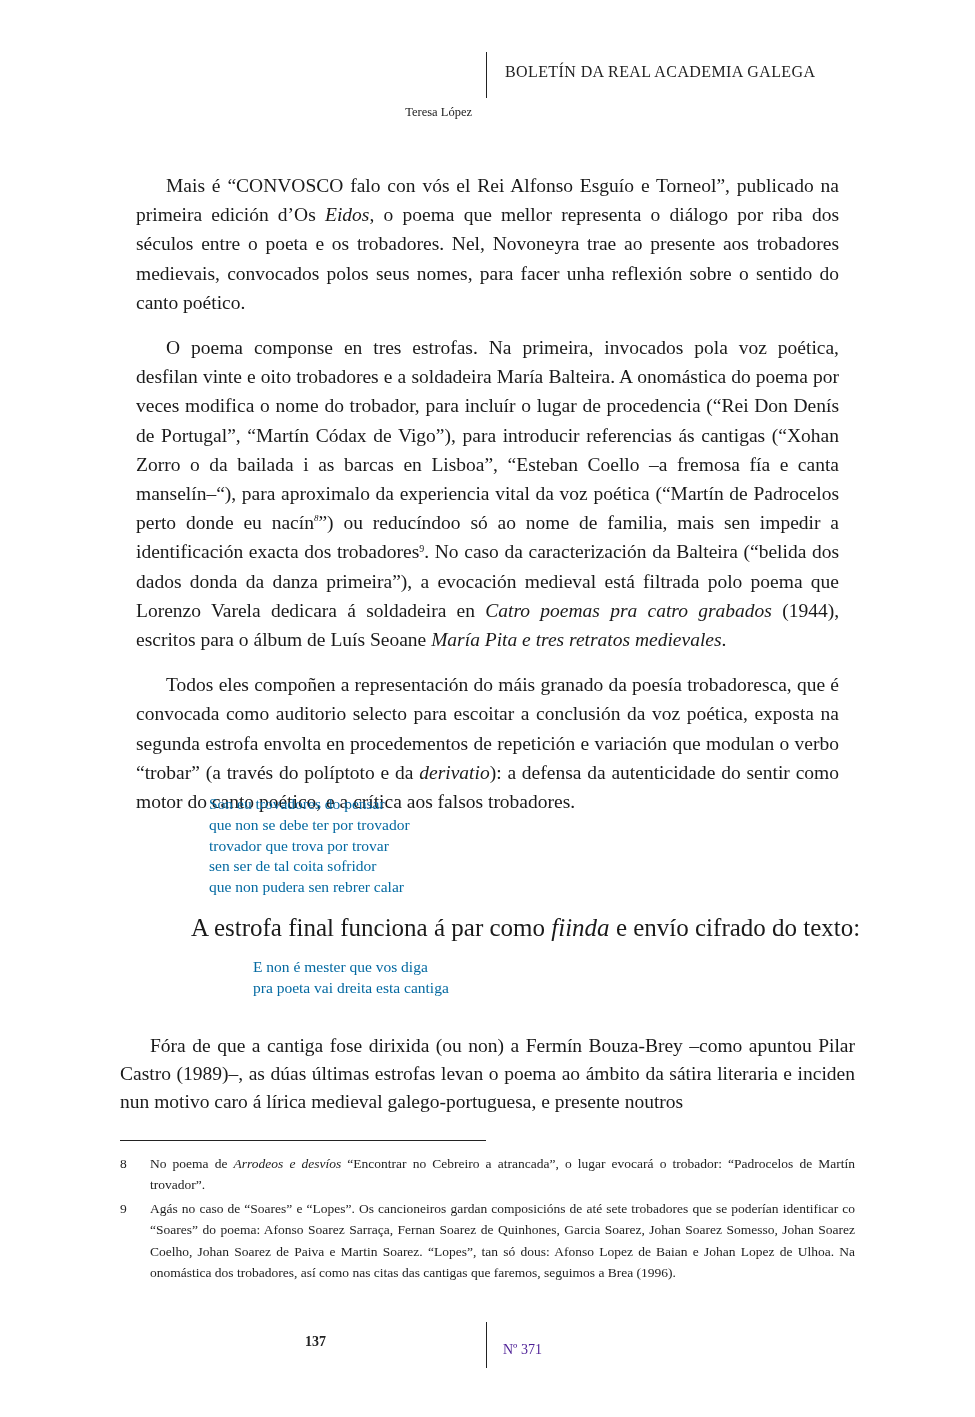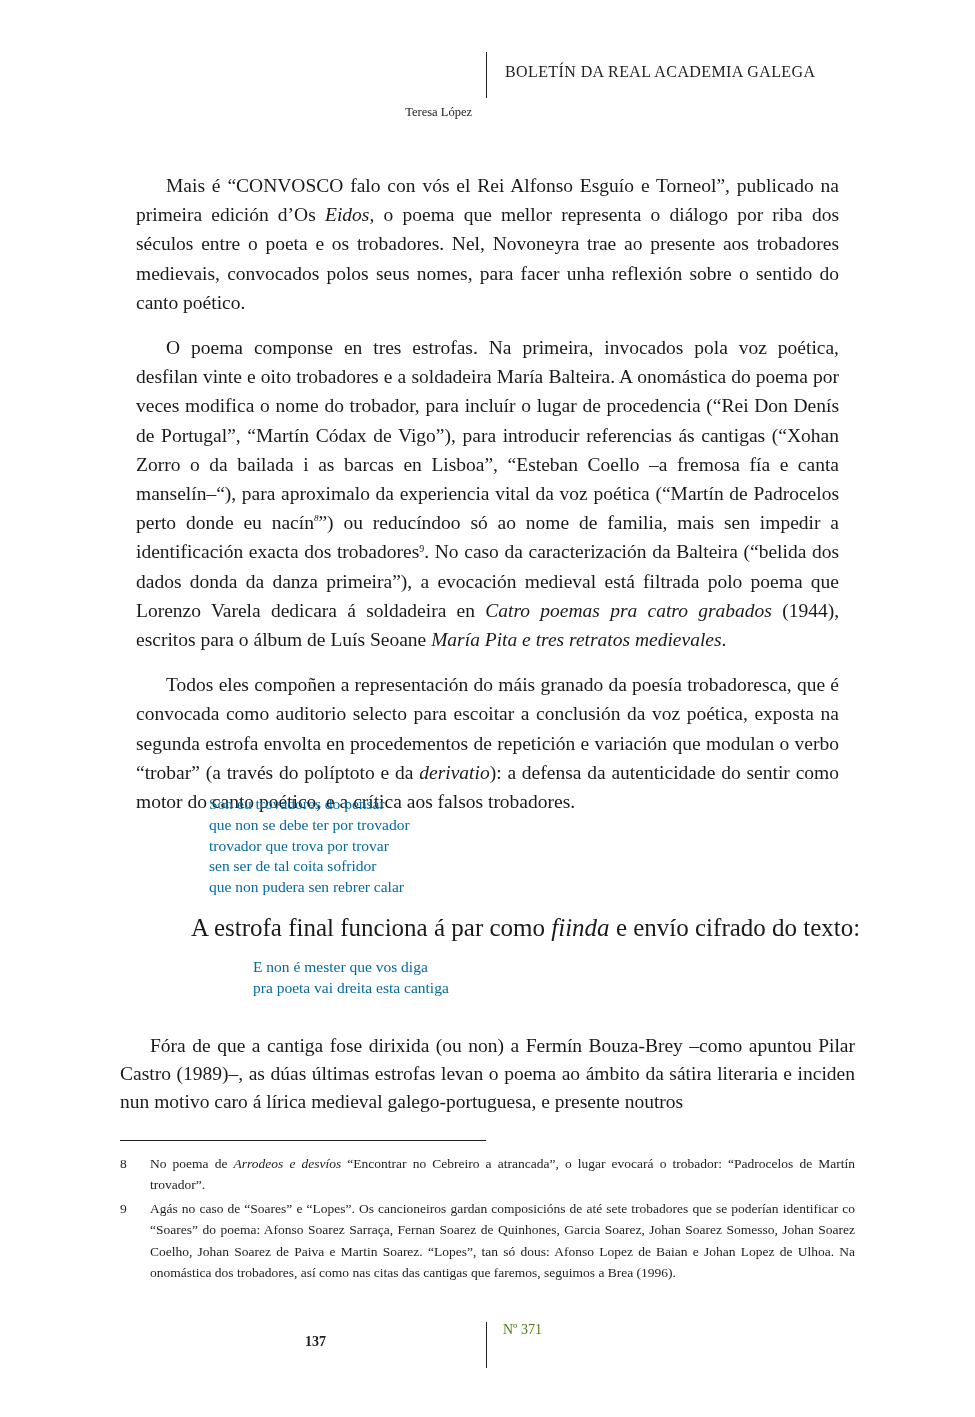--- a/index.html
+++ b/index.html
@@ -54,21 +54,21 @@
     .footer {
       position: absolute; top: 1322px; left: 0; width: 831px; height: 46px;
     }
     .footer .page {
       position: absolute; right: 505px; top: 12px; font-size: 14px; font-weight: bold; color: #222;
     }
     .footer .sep {
       position: absolute; left: 486px; top: 0; width: 1px; height: 46px; background: #222;
     }
     .footer .issue {
-      position: absolute; left: 503px; top: 0; font-size: 14px; color: #4d7c0f;
+      position: absolute; left: 503px; top: 20px; font-size: 14px; color: #4c1d95;
     }
   </style>
 </head>
 <body>
 
 <div class="header">
   <span class="author">Teresa López</span>
   <span class="sep"></span>
   <span class="journal">BOLETÍN DA REAL ACADEMIA GALEGA</span>
 </div>

